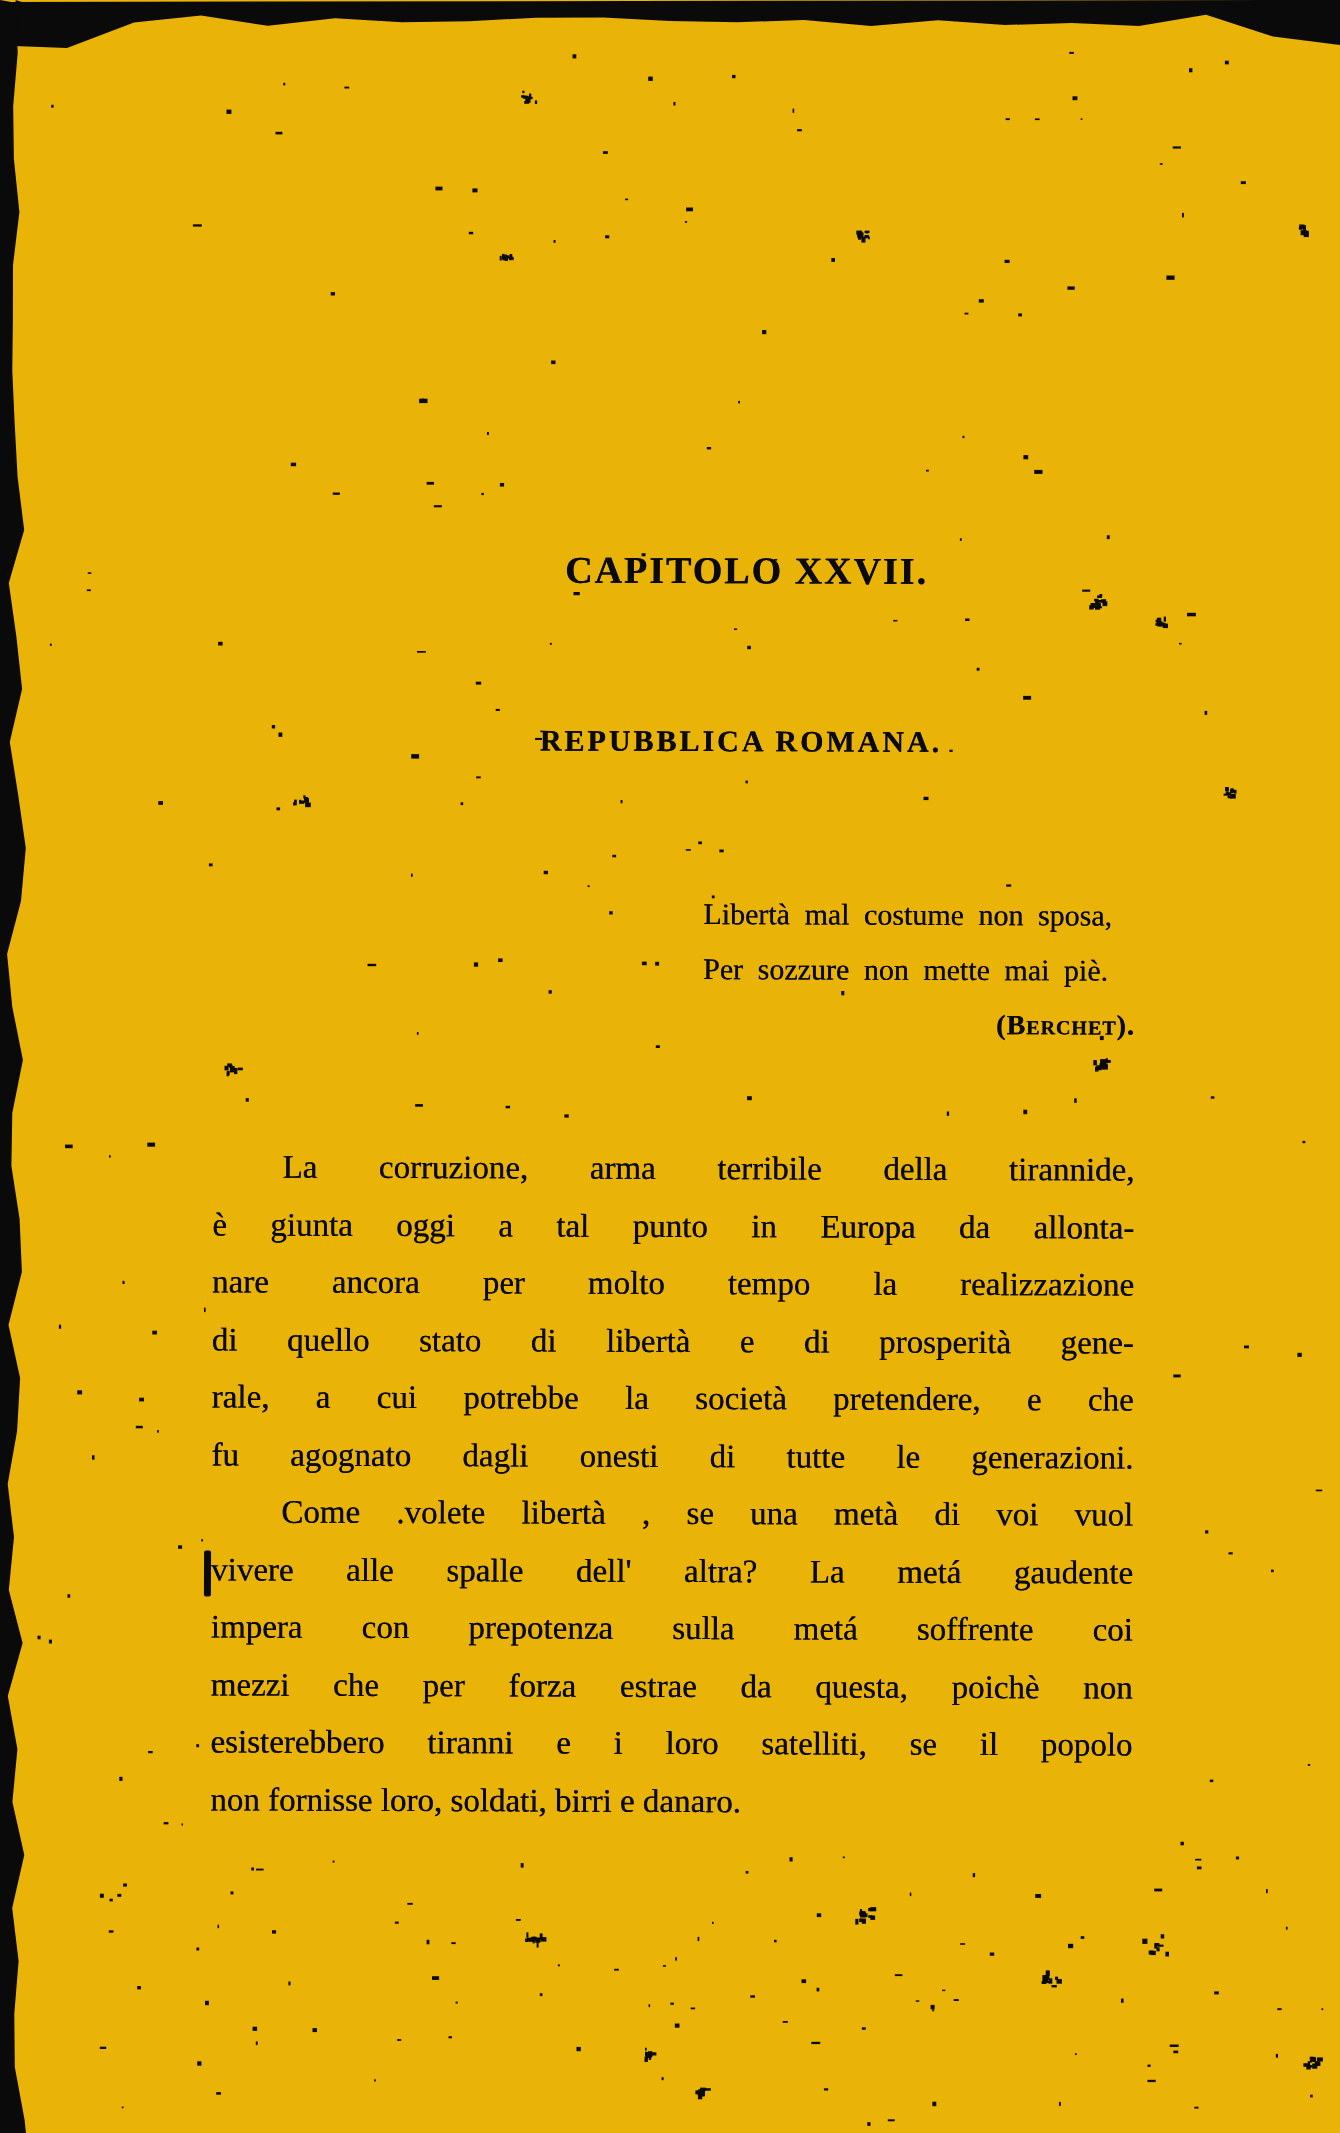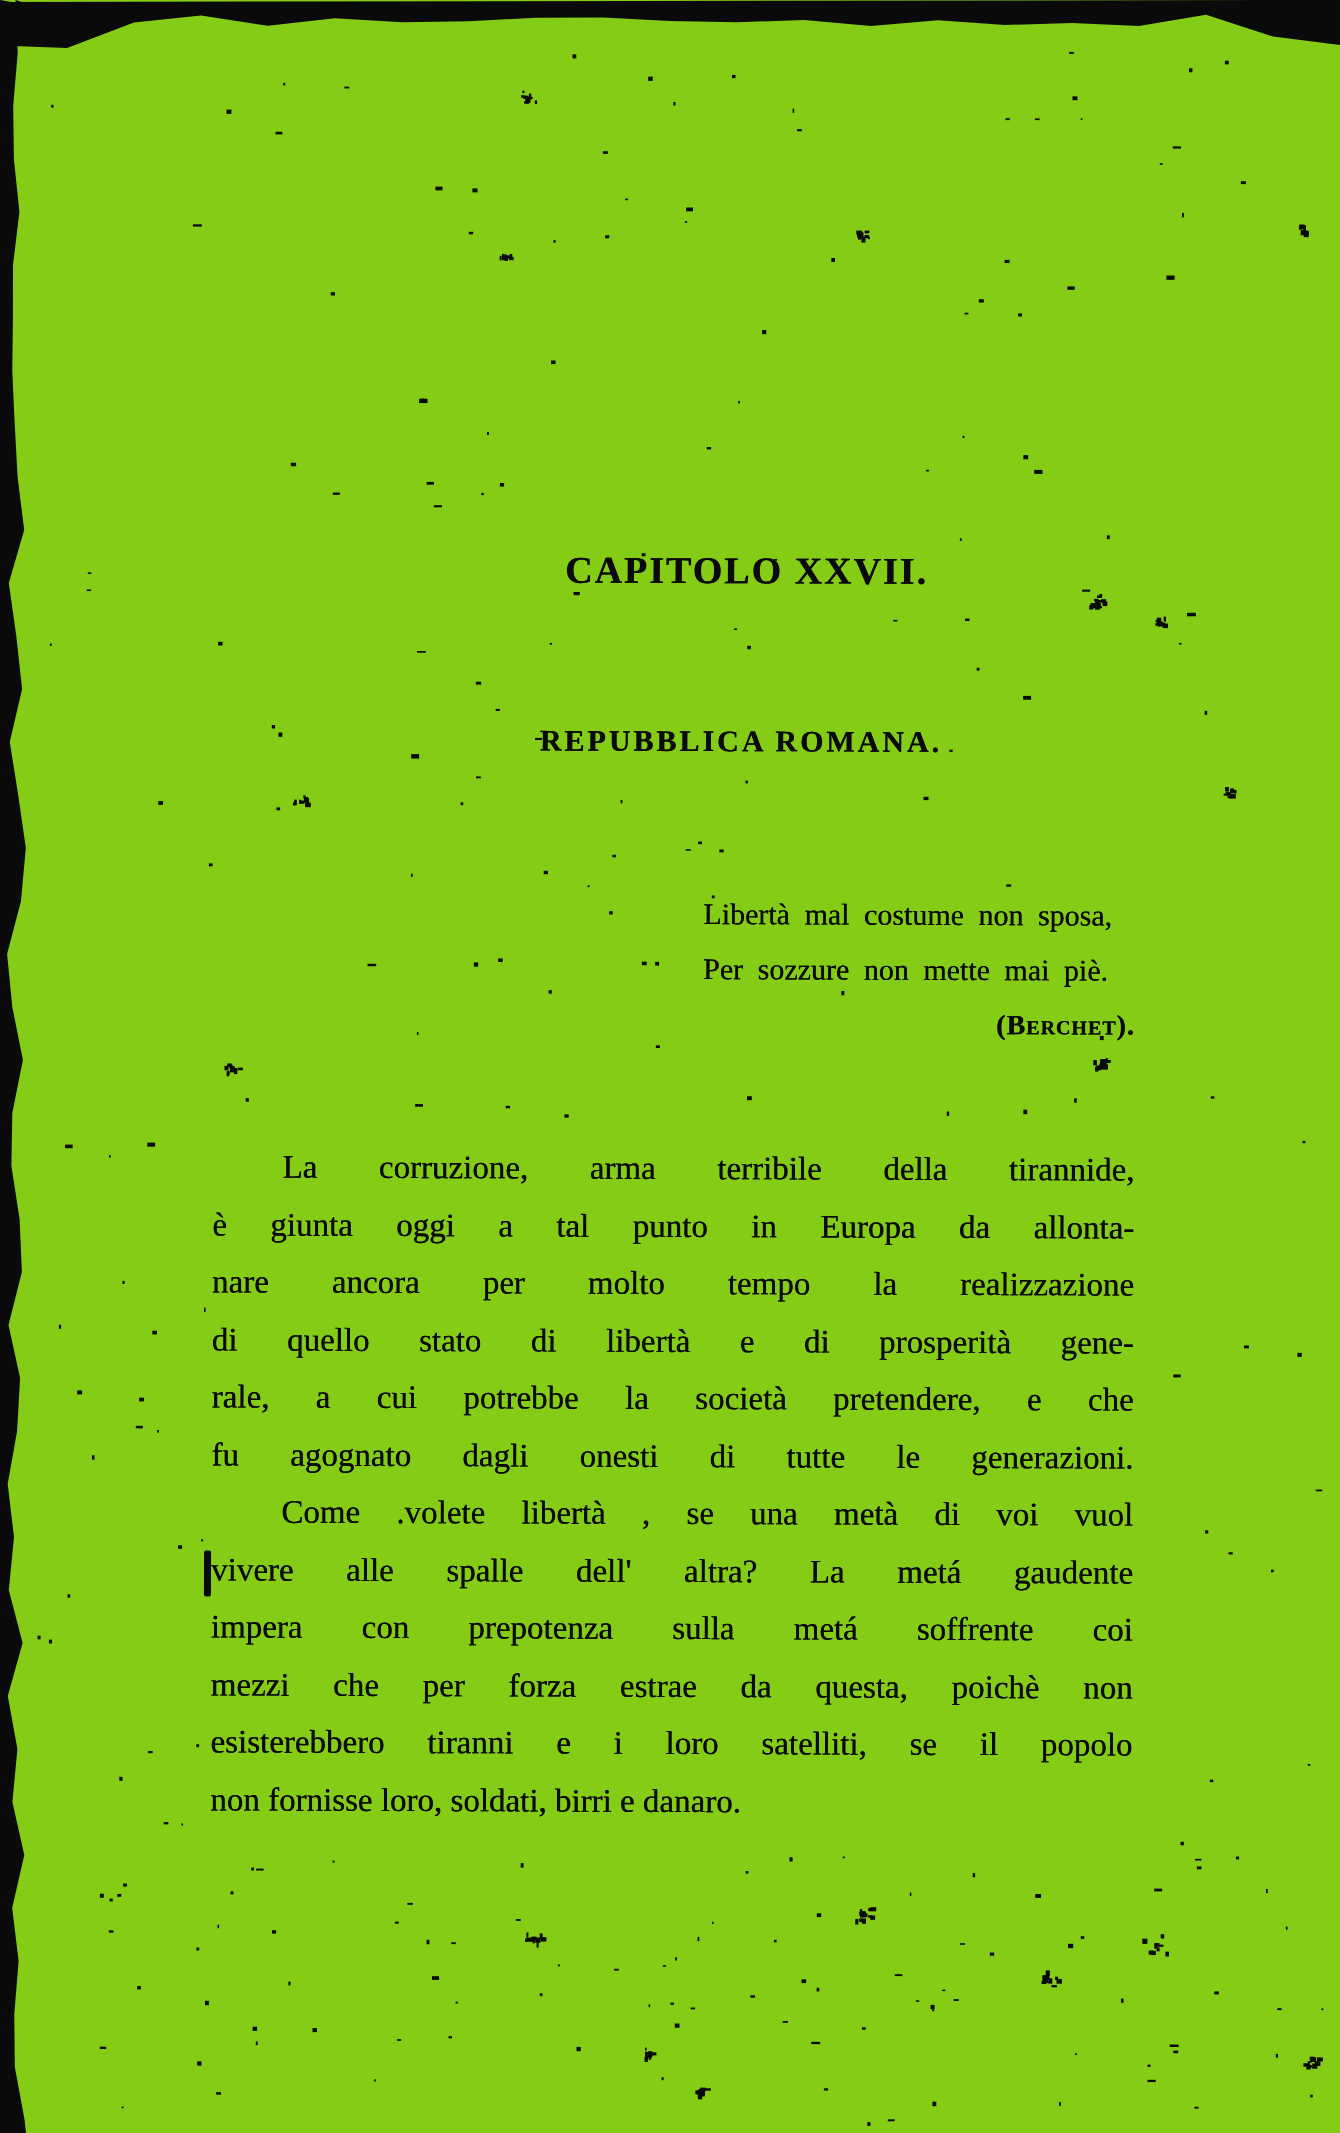--- a/index.html
+++ b/index.html
@@ -1,19 +1,19 @@
 <!DOCTYPE html>
 <html><head>
 <meta charset="utf-8">
 <style>
   html,body{margin:0;padding:0;background:#e8e8e8;}
   .page{
     position:relative;
     width:1340px;height:2133px;
-    background:#84cc16;
+    background:#eab308;
     overflow:hidden;
     font-family:"Liberation Serif","DejaVu Serif",serif;
     color:#0a0a0a;
   }
   .scan-svg{position:absolute;left:0;top:0;width:1340px;height:2133px;pointer-events:none;}
   .content{position:absolute;left:0;top:0;width:1340px;height:2133px;transform:rotate(0.2deg);transform-origin:670px 1000px;}
   .chapter-title{
     position:absolute;left:410px;top:548px;width:670px;
     text-align:center;font-size:38px;font-weight:700;letter-spacing:2px;
     text-shadow:0.4px 0 0 currentColor;

